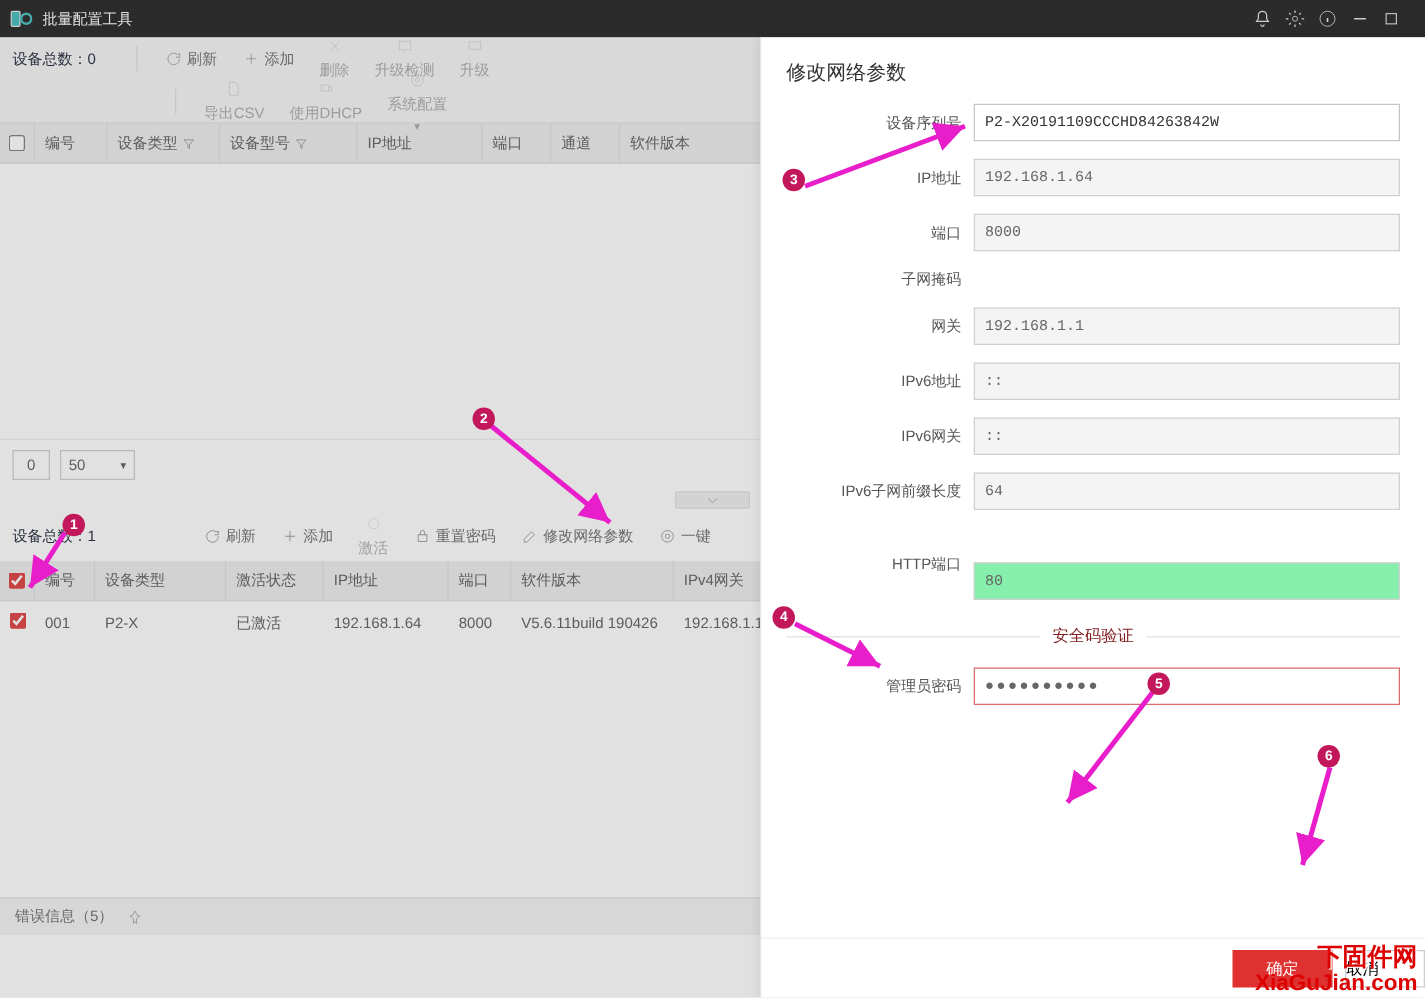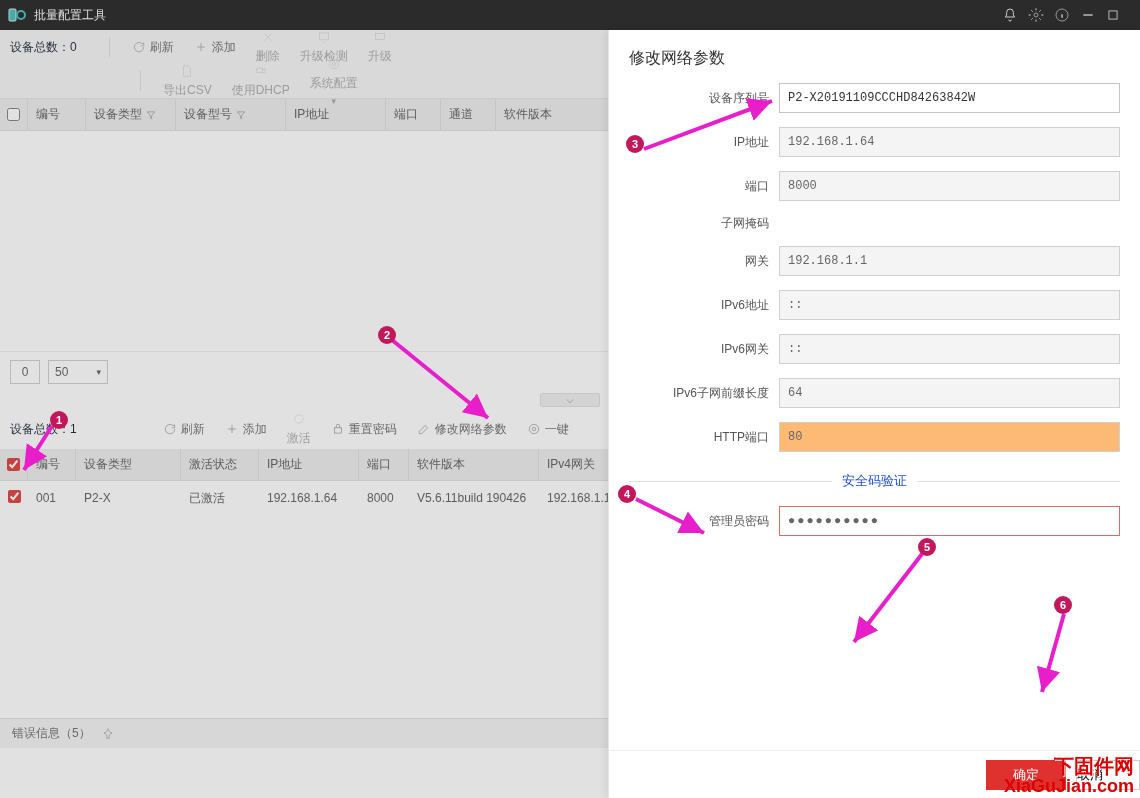--- a/index.html
+++ b/index.html
@@ -46,24 +46,24 @@
 .dcell { padding: 0 8px; }
 
 
 .rpanel { position: absolute; top: 30px; right: 0; width: 532px; bottom: 0; background: #fff; border-left: 1px solid #e5e5e5; box-shadow: -2px 0 8px rgba(0,0,0,.08); display: flex; flex-direction: column; }
 .rpanel h2 { font-size: 16px; font-weight: normal; color: #333; padding: 18px 20px 14px; }
 .form { padding: 0 20px; }
 .frow { display: flex; align-items: center; margin-bottom: 14px; }
 .flabel { width: 150px; text-align: right; font-size: 12px; color: #555; padding-right: 10px; }
 .finput { flex: 1; height: 30px; border: 1px solid #d0d0d0; background: #f4f4f4; padding: 0 8px; font-size: 12px; color: #666; display: flex; align-items: center; font-family: Liberation Mono, monospace; }
 .finput.serial { background: #fff; border-color: #c5c5c5; color: #333; }
-.finput.white { background: #fdba74; }
+.finput.white { background: #86efac; margin-top: 28px; }
 .fchk { width: 14px; height: 14px; border: 1px solid #d33; display: flex; align-items: center; justify-content: center; }
 .fchk.on::after { content: "✓"; font-size: 10px; color: #d33; }
-.sec-title { text-align: right; font-size: 13px; color: #1d4ed8; margin: 20px 0 16px; display: flex; align-items: center; gap: 10px; }
+.sec-title { text-align: right; font-size: 13px; color: #7f1d1d; margin: 20px 0 16px; display: flex; align-items: center; gap: 10px; }
 .sec-title::before, .sec-title::after { content: ""; flex: 1; height: 1px; background: #e0e0e0; }
 .pwd { border: 1px solid #d86b6b; background: #fff; letter-spacing: 2px; }
 .rpanel-foot { margin-top: auto; height: 48px; display: flex; align-items: center; justify-content: flex-end; padding: 0 0 0 12px; gap: 10px; border-top: 1px solid #eee; }
 .btn-ok { width: 80px; height: 30px; background: #e03131; color: #fff; text-align: center; line-height: 30px; font-size: 13px; cursor: pointer; }
 .btn-cancel { width: 64px; height: 30px; border: 1px solid #ccc; background: #fff; text-align: left; line-height: 28px; font-size: 13px; cursor: pointer; margin-right: 0; }
 
 
 .dim { position: absolute; top: 30px; left: 0; width: 608px; bottom: 0; background: rgba(120,120,120,.22); pointer-events: none; }
 
 

